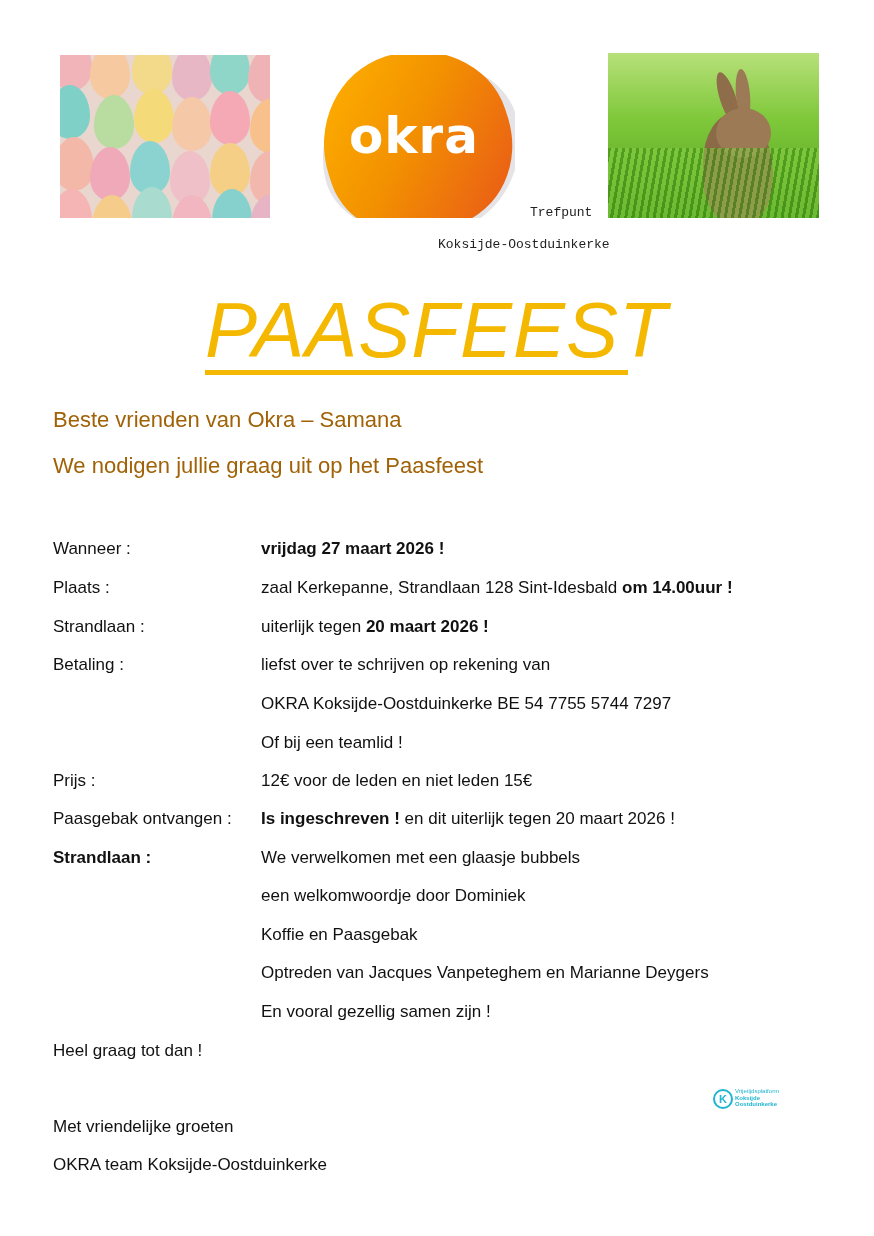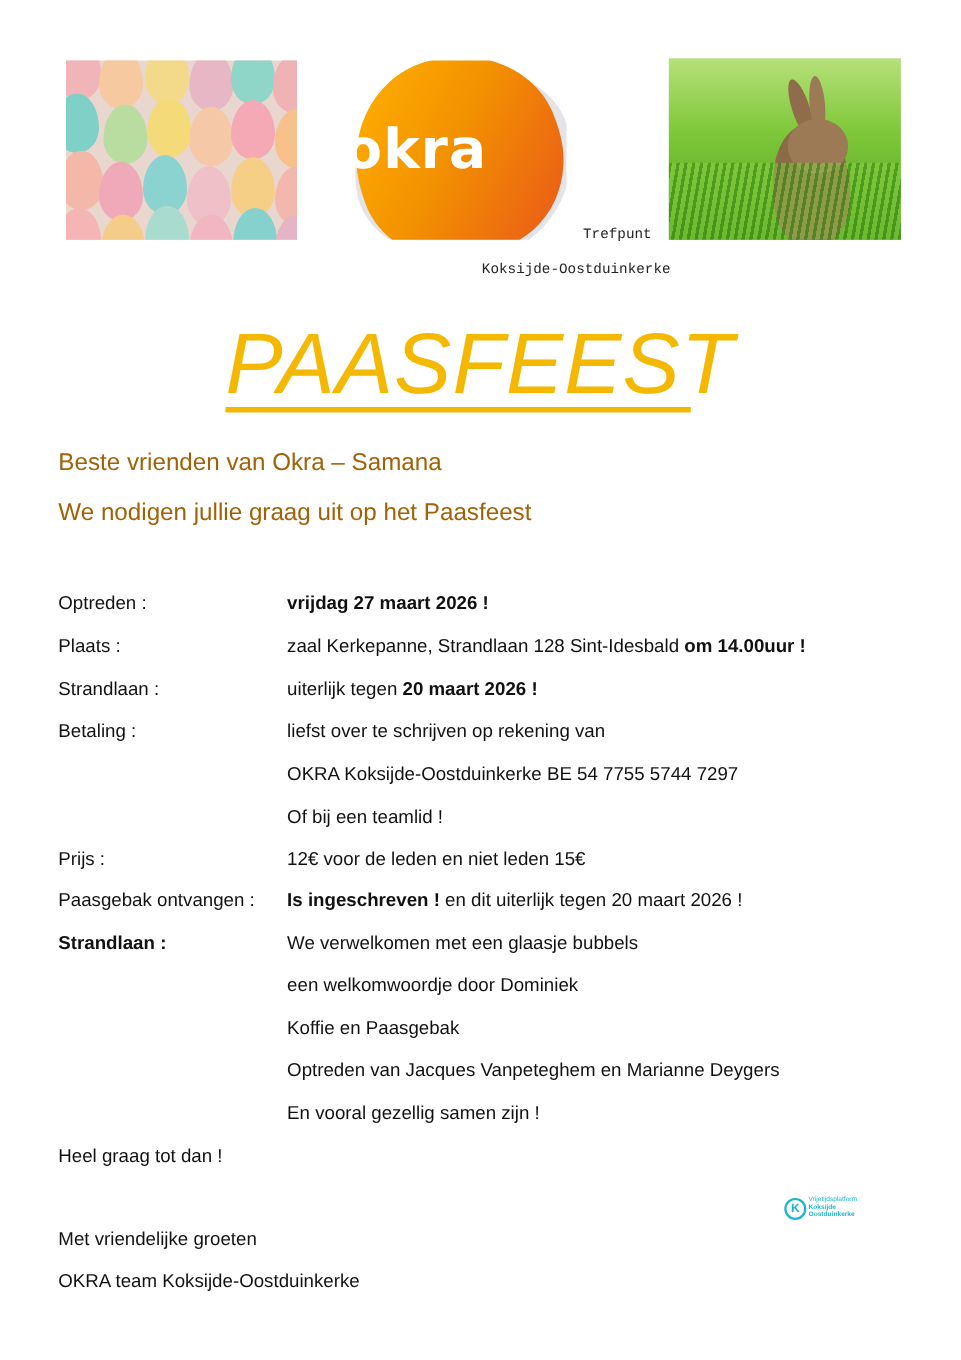--- a/index.html
+++ b/index.html
@@ -4,21 +4,21 @@
   <style>
     html, body { margin: 0; padding: 0; background: #ffffff; }
     body { width: 874px; height: 1236px; position: relative; overflow: hidden; font-family: "Liberation Sans", sans-serif; color: #111; }
     .abs { position: absolute; }
     
     .eggs { left: 60px; top: 55px; width: 210px; height: 163px; overflow: hidden; background: #e9d6cf; }
     .eggs .egg { position: absolute; width: 40px; height: 54px; border-radius: 50% 50% 50% 50% / 58% 58% 42% 42%; }
     .logo { left: 313px; top: 55px; width: 202px; height: 163px; overflow: hidden; }
     .logo .shadow { position:absolute; left: 8px; top: 6px; width: 200px; height: 175px; border-radius: 48% 52% 45% 55% / 55% 45% 55% 45%; background: #e4e4e8; transform: rotate(-12deg); }
     .logo .blob { position:absolute; left: 10px; top: -4px; width: 188px; height: 182px; border-radius: 50% 55% 45% 50% / 55% 50% 50% 45%; background: linear-gradient(135deg, #ffb300 0%, #f39200 45%, #e8541a 100%); transform: rotate(-18deg); }
-    .logo .word { position:absolute; left: 0; width: 202px; top: 52px; text-align:left; color: #fff; font-size: 50px; font-weight: bold; letter-spacing: 1px; font-family: "DejaVu Sans", sans-serif; }
+    .logo .word { position:absolute; left: 0; width: 202px; top: 52px; text-align:center; color: #fff; font-size: 50px; font-weight: bold; letter-spacing: 1px; font-family: "DejaVu Sans", sans-serif; }
     .bunny { left: 608px; top: 53px; width: 211px; height: 165px; overflow: hidden; background: linear-gradient(180deg, #b7e07a 0%, #7fc83a 40%, #4f9f1e 100%); }
     .bunny .body { position:absolute; left: 95px; top: 60px; width: 70px; height: 110px; border-radius: 45% 55% 40% 40%; background: #8a6a47; }
     .bunny .head { position:absolute; left: 108px; top: 55px; width: 55px; height: 50px; border-radius: 50%; background: #9b7a55; }
     .bunny .ear1 { position:absolute; left: 112px; top: 18px; width: 16px; height: 55px; border-radius: 50%; background: #8f6d4a; transform: rotate(-18deg); }
     .bunny .ear2 { position:absolute; left: 128px; top: 16px; width: 14px; height: 52px; border-radius: 50%; background: #9b7a55; transform: rotate(-5deg); }
     .bunny .grass { position:absolute; left: 0; bottom: 0; width: 100%; height: 70px; background: repeating-linear-gradient(100deg, rgba(60,140,20,0.6) 0 3px, rgba(140,210,70,0.5) 3px 7px); }
     .small { font-size: 13px; color: #222; font-family: Liberation Mono, monospace; }
     .title { left: 205px; top: 285px; font-size: 78px; font-style: italic; color: #f5b800; letter-spacing: 1px; text-align: center; }
     .title-underline { left: 205px; top: 370px; width: 423px; height: 5px; background: #f5b800; }
     .intro { font-size: 22px; color: #a16207; left: 53px; }
@@ -77,21 +77,21 @@
 <div class="abs small" style="left:530px;top:205px;">Trefpunt</div>
 <div class="abs small" style="left:438px;top:237px;">Koksijde-Oostduinkerke</div>
 
 <div class="abs title">PAASFEEST</div>
 <div class="abs title-underline"></div>
 
 <div class="abs intro" style="top:407px;">Beste vrienden van Okra – Samana</div>
 <div class="abs intro" style="top:453px;">We nodigen jullie graag uit op het Paasfeest</div>
 
 <div class="row" style="top:539px;">
-  <span class="lbl">Optreden :</span>
+  <span class="lbl">Wanneer :</span>
   <span class="val"><b>vrijdag 27 maart 2026 !</b></span>
 </div>
 <div class="row" style="top:578px;">
   <span class="lbl">Plaats :</span>
   <span class="val"><span>zaal Kerkepanne, Strandlaan 128 Sint-Idesbald </span><b>om 14.00uur !</b></span>
 </div>
 <div class="row" style="top:617px;">
   <span class="lbl">Strandlaan :</span>
   <span class="val"><span>uiterlijk tegen </span><b>20 maart 2026 !</b></span>
 </div>

